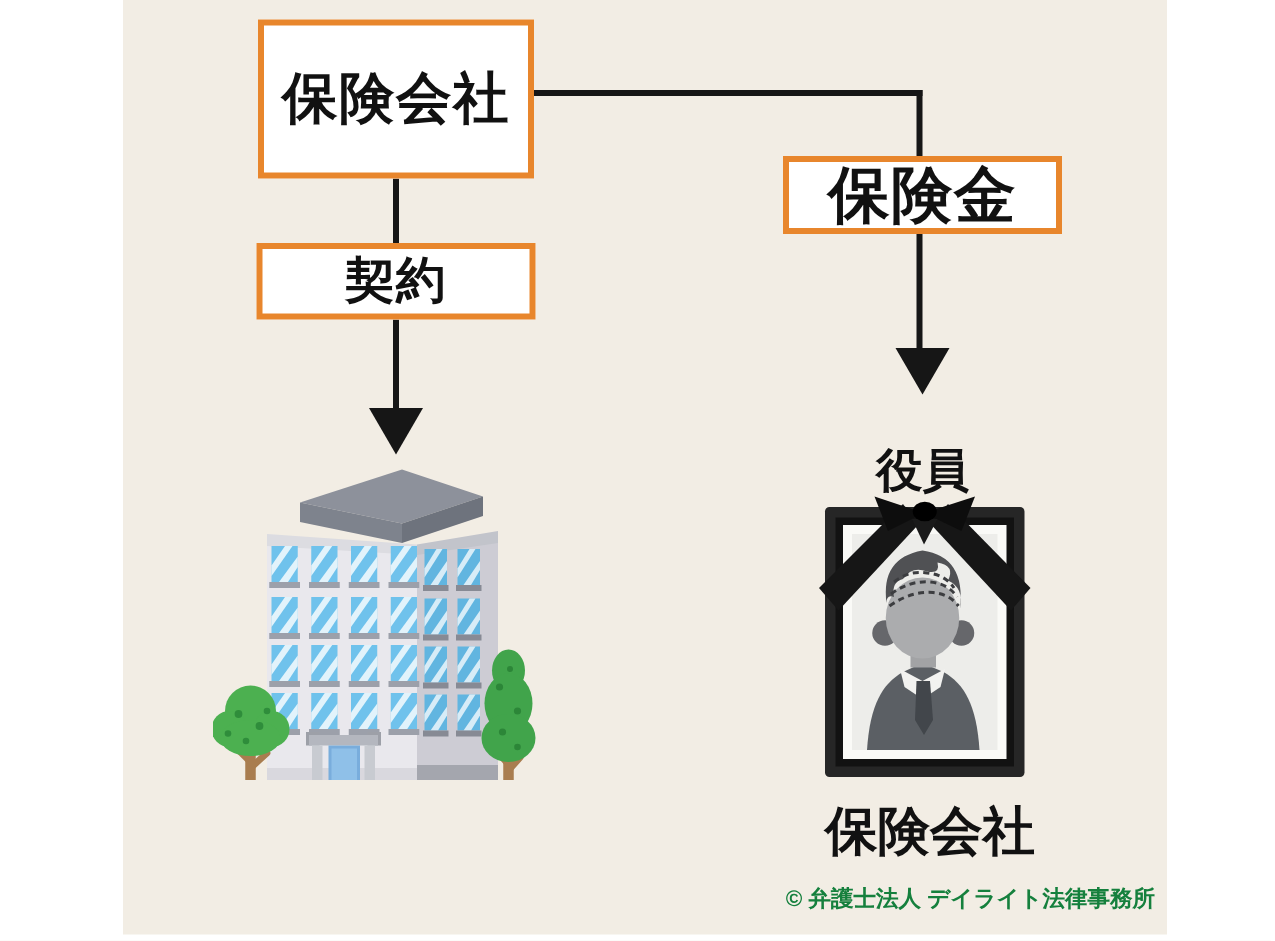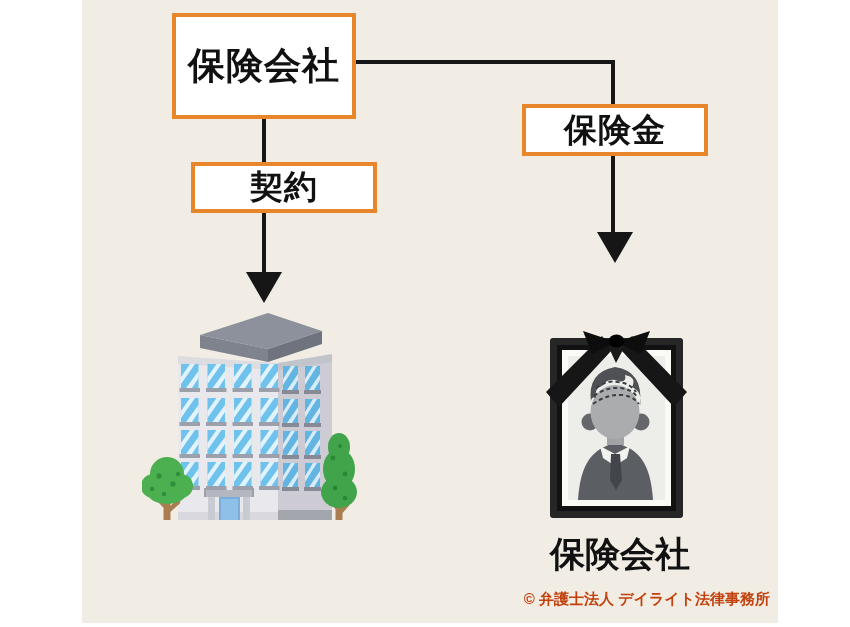--- a/index.html
+++ b/index.html
@@ -7,40 +7,40 @@
     position:relative;width:850px;height:627px;background:#ffffff;overflow:hidden;
     font-family:"Liberation Sans","DejaVu Sans",sans-serif;color:#111;
   }
   .panel{position:absolute;left:82px;top:0;width:696px;height:623px;background:#F2EDE4;}
   .node{
     position:absolute;box-sizing:border-box;background:#ffffff;border:4px solid #E8862C;
     display:flex;align-items:center;justify-content:center;font-weight:bold;color:#111;
     letter-spacing:1px;
   }
   .node.insurer{left:172px;top:13px;width:184px;height:106px;font-size:37px;}
-  .node.contract{left:171px;top:162px;width:186px;height:51px;font-size:33px;margin-left:20px;}
-  .node.benefit{left:522px;top:104px;width:186px;height:52px;font-size:33px;}
+  .node.contract{left:171px;top:162px;width:186px;height:51px;font-size:33px;}
+  .node.benefit{left:522px;top:104px;width:186px;height:52px;font-size:41px;}
   .line{position:absolute;background:#161616;}
   .h-line{left:356px;top:60px;width:259px;height:4px;}
   .v-line-r1{left:611px;top:60px;width:4px;height:46px;}
   .v-line-r2{left:611px;top:156px;width:4px;height:78px;}
   .v-line-l1{left:262px;top:119px;width:4px;height:45px;}
   .v-line-l2{left:262px;top:213px;width:4px;height:62px;}
   .arrowhead{
     position:absolute;width:0;height:0;
     border-left:18px solid transparent;border-right:18px solid transparent;
     border-top:31px solid #161616;
   }
   .arrow-l{left:246px;top:272px;}
   .arrow-r{left:597px;top:232px;}
   .caption{position:absolute;text-align:center;font-weight:bold;color:#111;}
   .officer{left:550px;top:293px;width:130px;font-size:31px;}
   .company{left:194px;top:534px;width:160px;font-size:35px;}
   .insured{left:537px;top:531px;width:166px;font-size:35px;letter-spacing:0;}
-  .copyright{position:absolute;right:80px;top:590px;font-size:15px;color:#c2410c;font-weight:bold;}
+  .copyright{position:absolute;right:80px;top:590px;font-size:15px;color:#15803d;font-weight:bold;}
   .artwork{position:absolute;}
   .building-art{left:142px;top:306px;}
   .portrait-art{left:544px;top:330px;}
 </style>
 </head>
 <body>
 
 <div class="page">
   <div class="panel"></div>
 
@@ -184,16 +184,17 @@
     </g>
 
     <polygon points="58,6 2,62 15,77 68,20" fill="#161616"></polygon>
     <polygon points="88,6 143,62 130,77 77,20" fill="#161616"></polygon>
     <polygon points="72,12 39,1 48,24" fill="#0D0D0D"></polygon>
     <polygon points="72,12 106,1 97,24" fill="#0D0D0D"></polygon>
     <polygon points="64,16 72,33 81,16" fill="#1A1A1A"></polygon>
     <ellipse cx="72.5" cy="11" rx="8" ry="6.5" fill="#000000"></ellipse>
   </svg>
 
+  <div class="caption officer">役員</div>
   <div class="caption insured">保険会社</div>
 
   <div class="copyright">© 弁護士法人 デイライト法律事務所</div>
 </div>
 
 </body></html>

